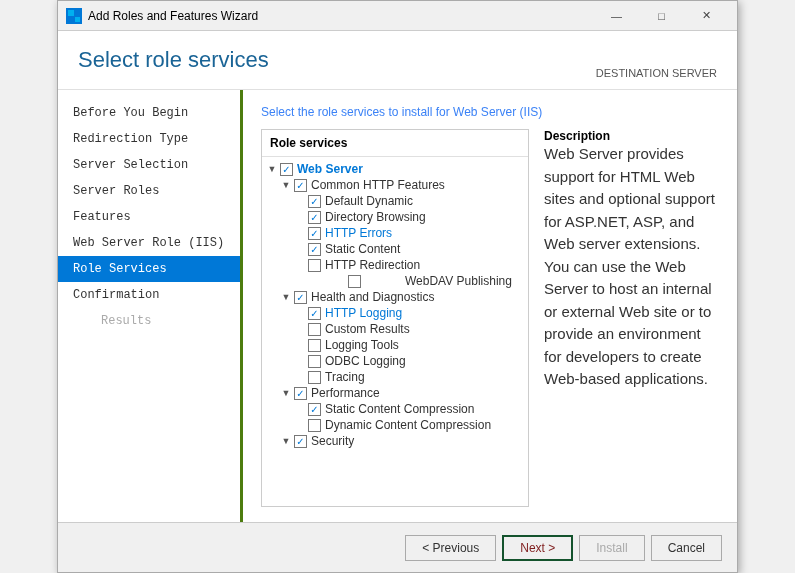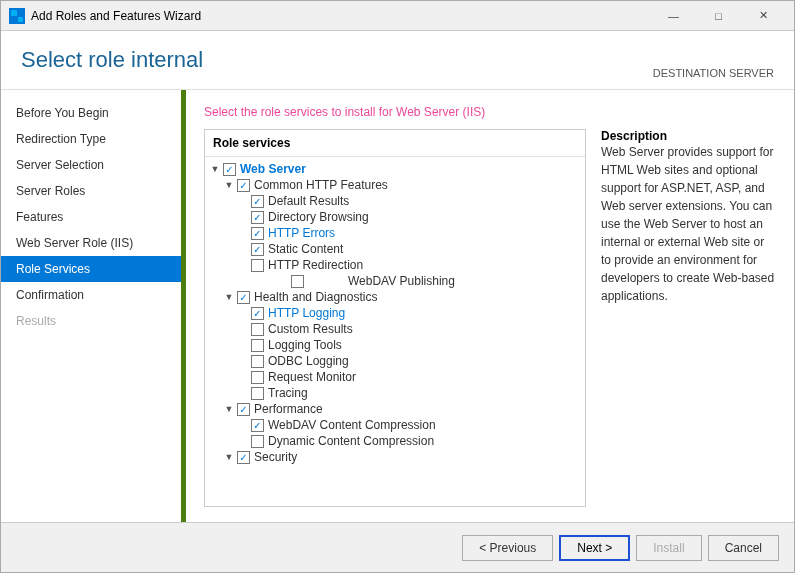--- a/index.html
+++ b/index.html
@@ -8,21 +8,21 @@
       font-size: 12px;
       background: #f0f0f0;
       display: flex;
       justify-content: center;
       align-items: center;
       width: 795px;
       height: 573px;
       overflow: hidden;
     }
     .window {
-      width: 795px;
+      width: 681px;
       height: 573px;
       background: #fff;
       border: 1px solid #aaa;
       box-shadow: 2px 2px 8px rgba(0,0,0,0.3);
       display: flex;
       flex-direction: column;
     }
     .title-bar {
       height: 30px;
       background: #f0f0f0;
@@ -91,45 +91,46 @@
       margin-top: 20px;
     }
     .main {
       display: flex;
       flex: 1;
       overflow: hidden;
     }
     .sidebar {
       width: 185px;
       background: #fff;
-      border-right: 5px solid #4d7c0f;
+      border-right: 3px solid #4d7c0f;
       padding: 10px 0;
       flex-shrink: 0;
+      font-family: Liberation Mono, monospace;
     }
     .sidebar-item {
       padding: 6px 15px;
       font-size: 12px;
       color: #333;
       cursor: pointer;
     }
     .sidebar-item.active {
       background: #0078d7;
       color: #fff;
     }
-    .sidebar-item.dimmed { color: #aaa; }
+    .sidebar-item.dimmed { color: #aaa; margin-left: 28px; }
     .content {
       flex: 1;
       padding: 15px 18px;
       overflow: hidden;
       display: flex;
       flex-direction: column;
     }
     .content-instruction {
       font-size: 12px;
-      color: #ec4899;
+      color: #3b82f6;
       margin-bottom: 10px;
       flex-shrink: 0;
     }
     .two-col {
       display: flex;
       flex: 1;
       gap: 15px;
       overflow: hidden;
     }
     .role-services-panel {
@@ -192,21 +193,21 @@
     .cb.unchecked { background: #fff; }
     .description-panel {
       width: 175px;
       flex-shrink: 0;
     }
     .description-title {
       font-size: 12px;
       font-weight: 600;
     }
     .description-text {
-      font-size: 12px;
+      font-size: 15px;
       color: #333;
       line-height: 1.5;
     }
     .footer {
       height: 50px;
       background: #f0f0f0;
       border-top: 1px solid #ccc;
       display: flex;
       align-items: center;
       justify-content: flex-end;
@@ -218,22 +219,22 @@
       height: 26px;
       padding: 0 16px;
       font-size: 12px;
       border: 1px solid #aaa;
       background: #f0f0f0;
       cursor: pointer;
       color: #333;
     }
     .btn.primary {
       background: #f0f0f0;
-      border: 2px solid #1d4ed8;
-      color: #000000;
+      border: 2px solid #14532d;
+      color: #7f1d1d;
     }
     .btn:disabled {
       color: #aaa;
       cursor: default;
     }
     .scrollbar-area::-webkit-scrollbar { width: 8px; height: 8px; }
     .scrollbar-area::-webkit-scrollbar-track { background: #f0f0f0; }
     .scrollbar-area::-webkit-scrollbar-thumb { background: #c0c0c0; }
     .role-services-list { scrollbar-width: thin; }
   </style>
@@ -255,21 +256,21 @@
     <div class="title-bar-controls">
       <button class="title-bar-btn">—</button>
       <button class="title-bar-btn">□</button>
       <button class="title-bar-btn close">✕</button>
     </div>
   </div>
 
   <div class="content-area">
 
     <div class="header">
-      <h1 class="header-title">Select role internal</h1>
+      <h1 class="header-title">Select role services</h1>
       <div class="destination-server">DESTINATION SERVER</div>
     </div>
 
     <div class="main">
 
       <div class="sidebar">
         <div class="sidebar-item">Before You Begin</div>
         <div class="sidebar-item">Redirection Type</div>
         <div class="sidebar-item">Server Selection</div>
         <div class="sidebar-item">Server Roles</div>
@@ -297,21 +298,21 @@
 
               <div class="tree-item" style="padding-left:18px;">
                 <span class="expand-btn">▼</span>
                 <span class="cb checked">✓</span>
                 <span>Common HTTP Features</span>
               </div>
 
               <div class="tree-item" style="padding-left:34px;">
                 <span class="spacer"></span>
                 <span class="cb checked">✓</span>
-                <span>Default Results</span>
+                <span>Default Dynamic</span>
               </div>
 
               <div class="tree-item" style="padding-left:34px;">
                 <span class="spacer"></span>
                 <span class="cb checked">✓</span>
                 <span>Directory Browsing</span>
               </div>
 
               <div class="tree-item" style="padding-left:34px;">
                 <span class="spacer"></span>
@@ -360,42 +361,37 @@
                 <span class="cb unchecked"></span>
                 <span>Logging Tools</span>
               </div>
 
               <div class="tree-item" style="padding-left:34px;">
                 <span class="spacer"></span>
                 <span class="cb unchecked"></span>
                 <span>ODBC Logging</span>
               </div>
 
-              <div class="tree-item" style="padding-left:34px;">
-                <span class="spacer"></span>
-                <span class="cb unchecked"></span>
-                <span>Request Monitor</span>
-              </div>
 
               <div class="tree-item" style="padding-left:34px;">
                 <span class="spacer"></span>
                 <span class="cb unchecked"></span>
                 <span>Tracing</span>
               </div>
 
               <div class="tree-item" style="padding-left:18px;">
                 <span class="expand-btn">▼</span>
                 <span class="cb checked">✓</span>
                 <span>Performance</span>
               </div>
 
               <div class="tree-item" style="padding-left:34px;">
                 <span class="spacer"></span>
                 <span class="cb checked">✓</span>
-                <span>WebDAV Content Compression</span>
+                <span>Static Content Compression</span>
               </div>
 
               <div class="tree-item" style="padding-left:34px;">
                 <span class="spacer"></span>
                 <span class="cb unchecked"></span>
                 <span>Dynamic Content Compression</span>
               </div>
 
               <div class="tree-item" style="padding-left:18px;">
                 <span class="expand-btn">▼</span>

